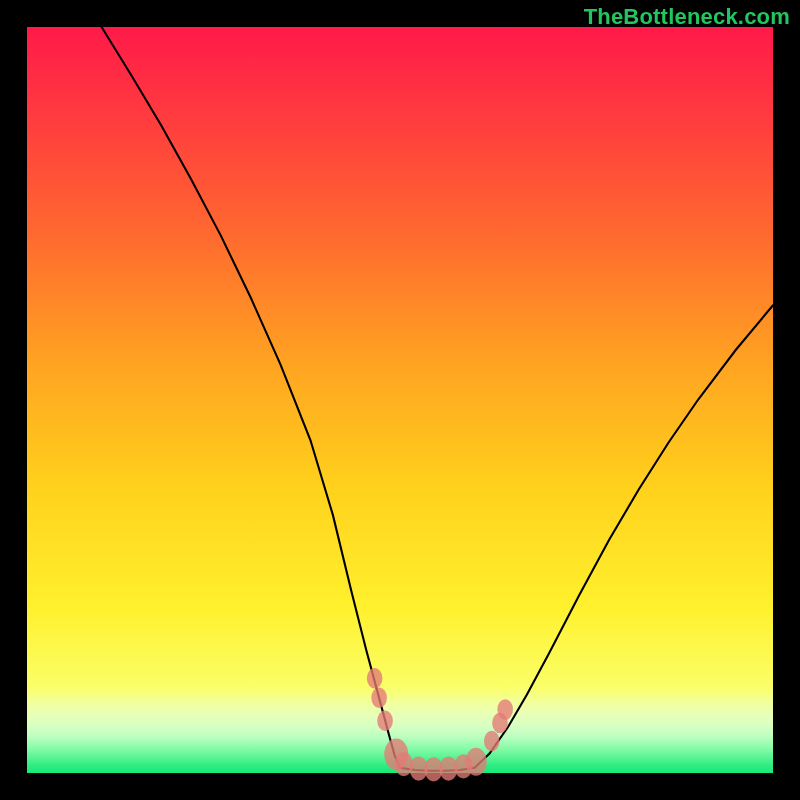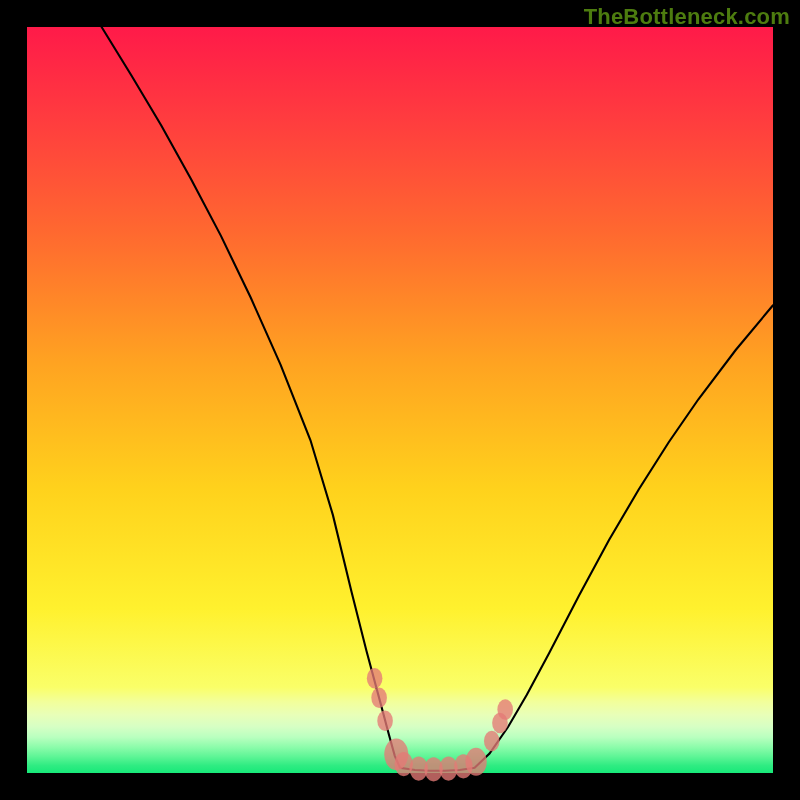--- a/index.html
+++ b/index.html
@@ -23,21 +23,21 @@
     left: 27px;
     top: 27px;
     width: 746px;
     height: 746px;
     
   }
   .watermark {
     position: absolute;
     top: 4px;
     right: 10px;
-    color: #4d7c0f;
+    color: #22c55e;
     font-size: 22px;
     font-weight: 600;
     letter-spacing: 0.2px;
     user-select: none;
   }
   svg.curve {
     position: absolute;
     left: 0; top: 0;
     width: 746px;
     height: 746px;

